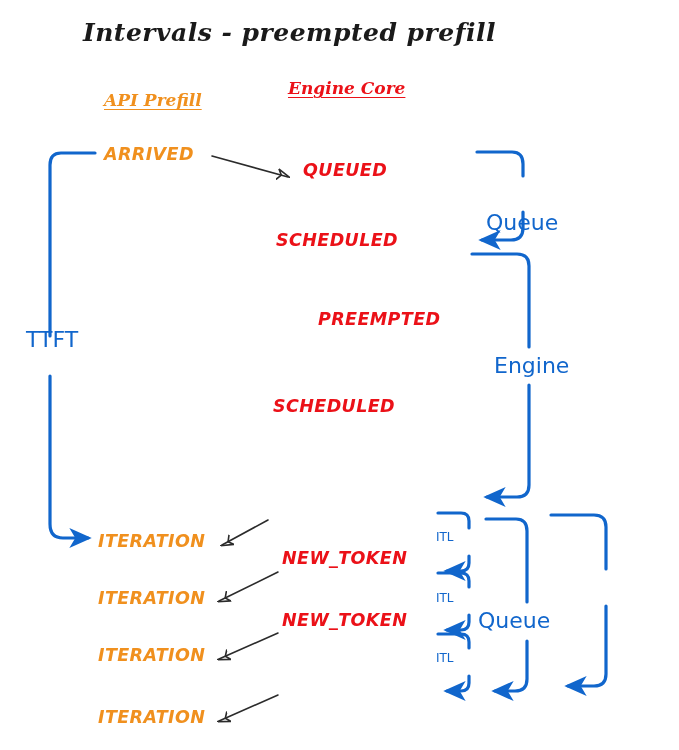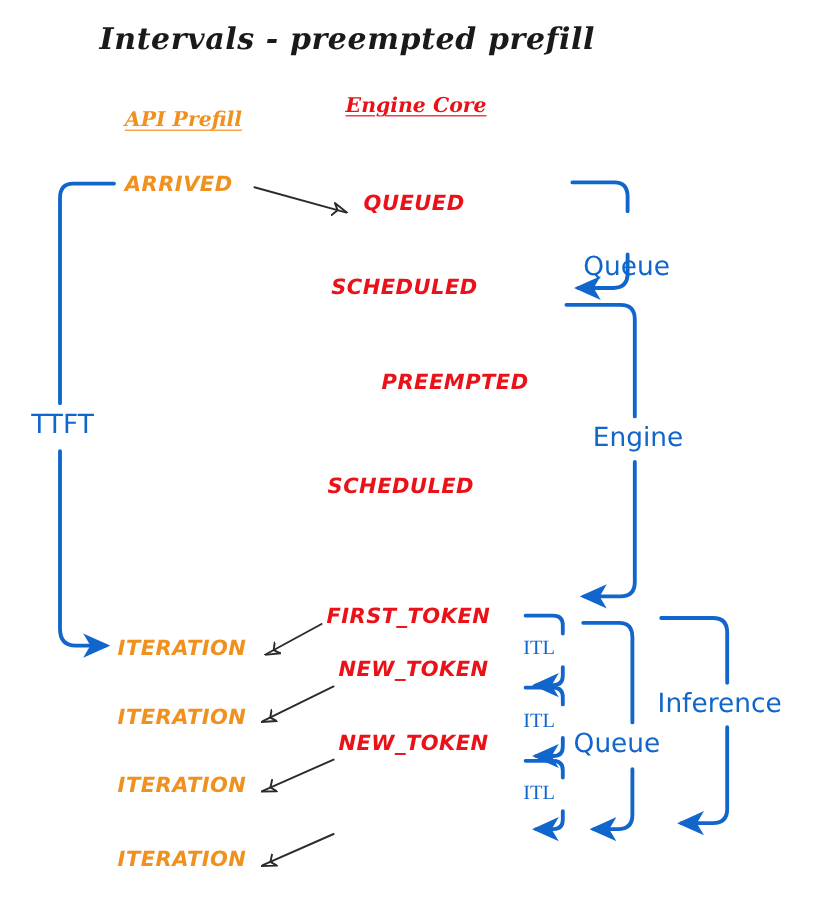--- a/index.html
+++ b/index.html
@@ -29,21 +29,21 @@
     font-style:italic;font-weight:700;
     font-size:17.5px;letter-spacing:0.4px;
   }
   .state.orange{color:#F0901E;}
   .state.red{color:#EB1118;}
 
   .bluelabel{
     font-family:"DejaVu Sans",sans-serif;
     font-size:22px;color:#1166CC;font-weight:400;
   }
-  .bluelabel.small{font-size:17px;font-family:Liberation Serif, serif;}
+  .bluelabel.small{font-size:12px;}
   .bluelabel.ttft{font-size:22px;}
 </style>
 </head>
 <body>
 
 <div class="stage">
 
   <svg class="svg-layer" viewBox="0 0 679 750" xmlns="http://www.w3.org/2000/svg">
     <defs>
       <marker id="blueArrow" viewBox="0 0 12 12" refX="10" refY="6" markerWidth="7" markerHeight="7" orient="auto-start-reverse">
@@ -120,26 +120,24 @@
   <div class="lbl state orange" style="left:104px;top:146px;">ARRIVED</div>
   <div class="lbl state orange" style="left:98px;top:533px;">ITERATION</div>
   <div class="lbl state orange" style="left:98px;top:590px;">ITERATION</div>
   <div class="lbl state orange" style="left:98px;top:647px;">ITERATION</div>
   <div class="lbl state orange" style="left:98px;top:709px;">ITERATION</div>
 
   <div class="lbl state red" style="left:303px;top:162px;">QUEUED</div>
   <div class="lbl state red" style="left:276px;top:232px;">SCHEDULED</div>
   <div class="lbl state red" style="left:276px;top:311px;margin-left:42px;">PREEMPTED</div>
   <div class="lbl state red" style="left:273px;top:398px;">SCHEDULED</div>
-  <div class="lbl state red" style="left:272px;top:506px;">FIRST_TOKEN</div>
   <div class="lbl state red" style="left:282px;top:550px;">NEW_TOKEN</div>
   <div class="lbl state red" style="left:282px;top:612px;">NEW_TOKEN</div>
 
-  <div class="lbl bluelabel ttft" style="left:26px;top:344px;">TTFT</div>
+  <div class="lbl bluelabel ttft" style="left:26px;top:329px;">TTFT</div>
   <div class="lbl bluelabel" style="left:486px;top:184px;margin-top:28px;">Queue</div>
   <div class="lbl bluelabel" style="left:494px;top:355px;">Engine</div>
   <div class="lbl bluelabel small" style="left:436px;top:531px;">ITL</div>
   <div class="lbl bluelabel small" style="left:436px;top:592px;">ITL</div>
   <div class="lbl bluelabel small" style="left:436px;top:652px;">ITL</div>
   <div class="lbl bluelabel" style="left:478px;top:610px;">Queue</div>
-  <div class="lbl bluelabel" style="left:548px;top:576px;">Inference</div>
 
 </div>
 
 </body></html>

